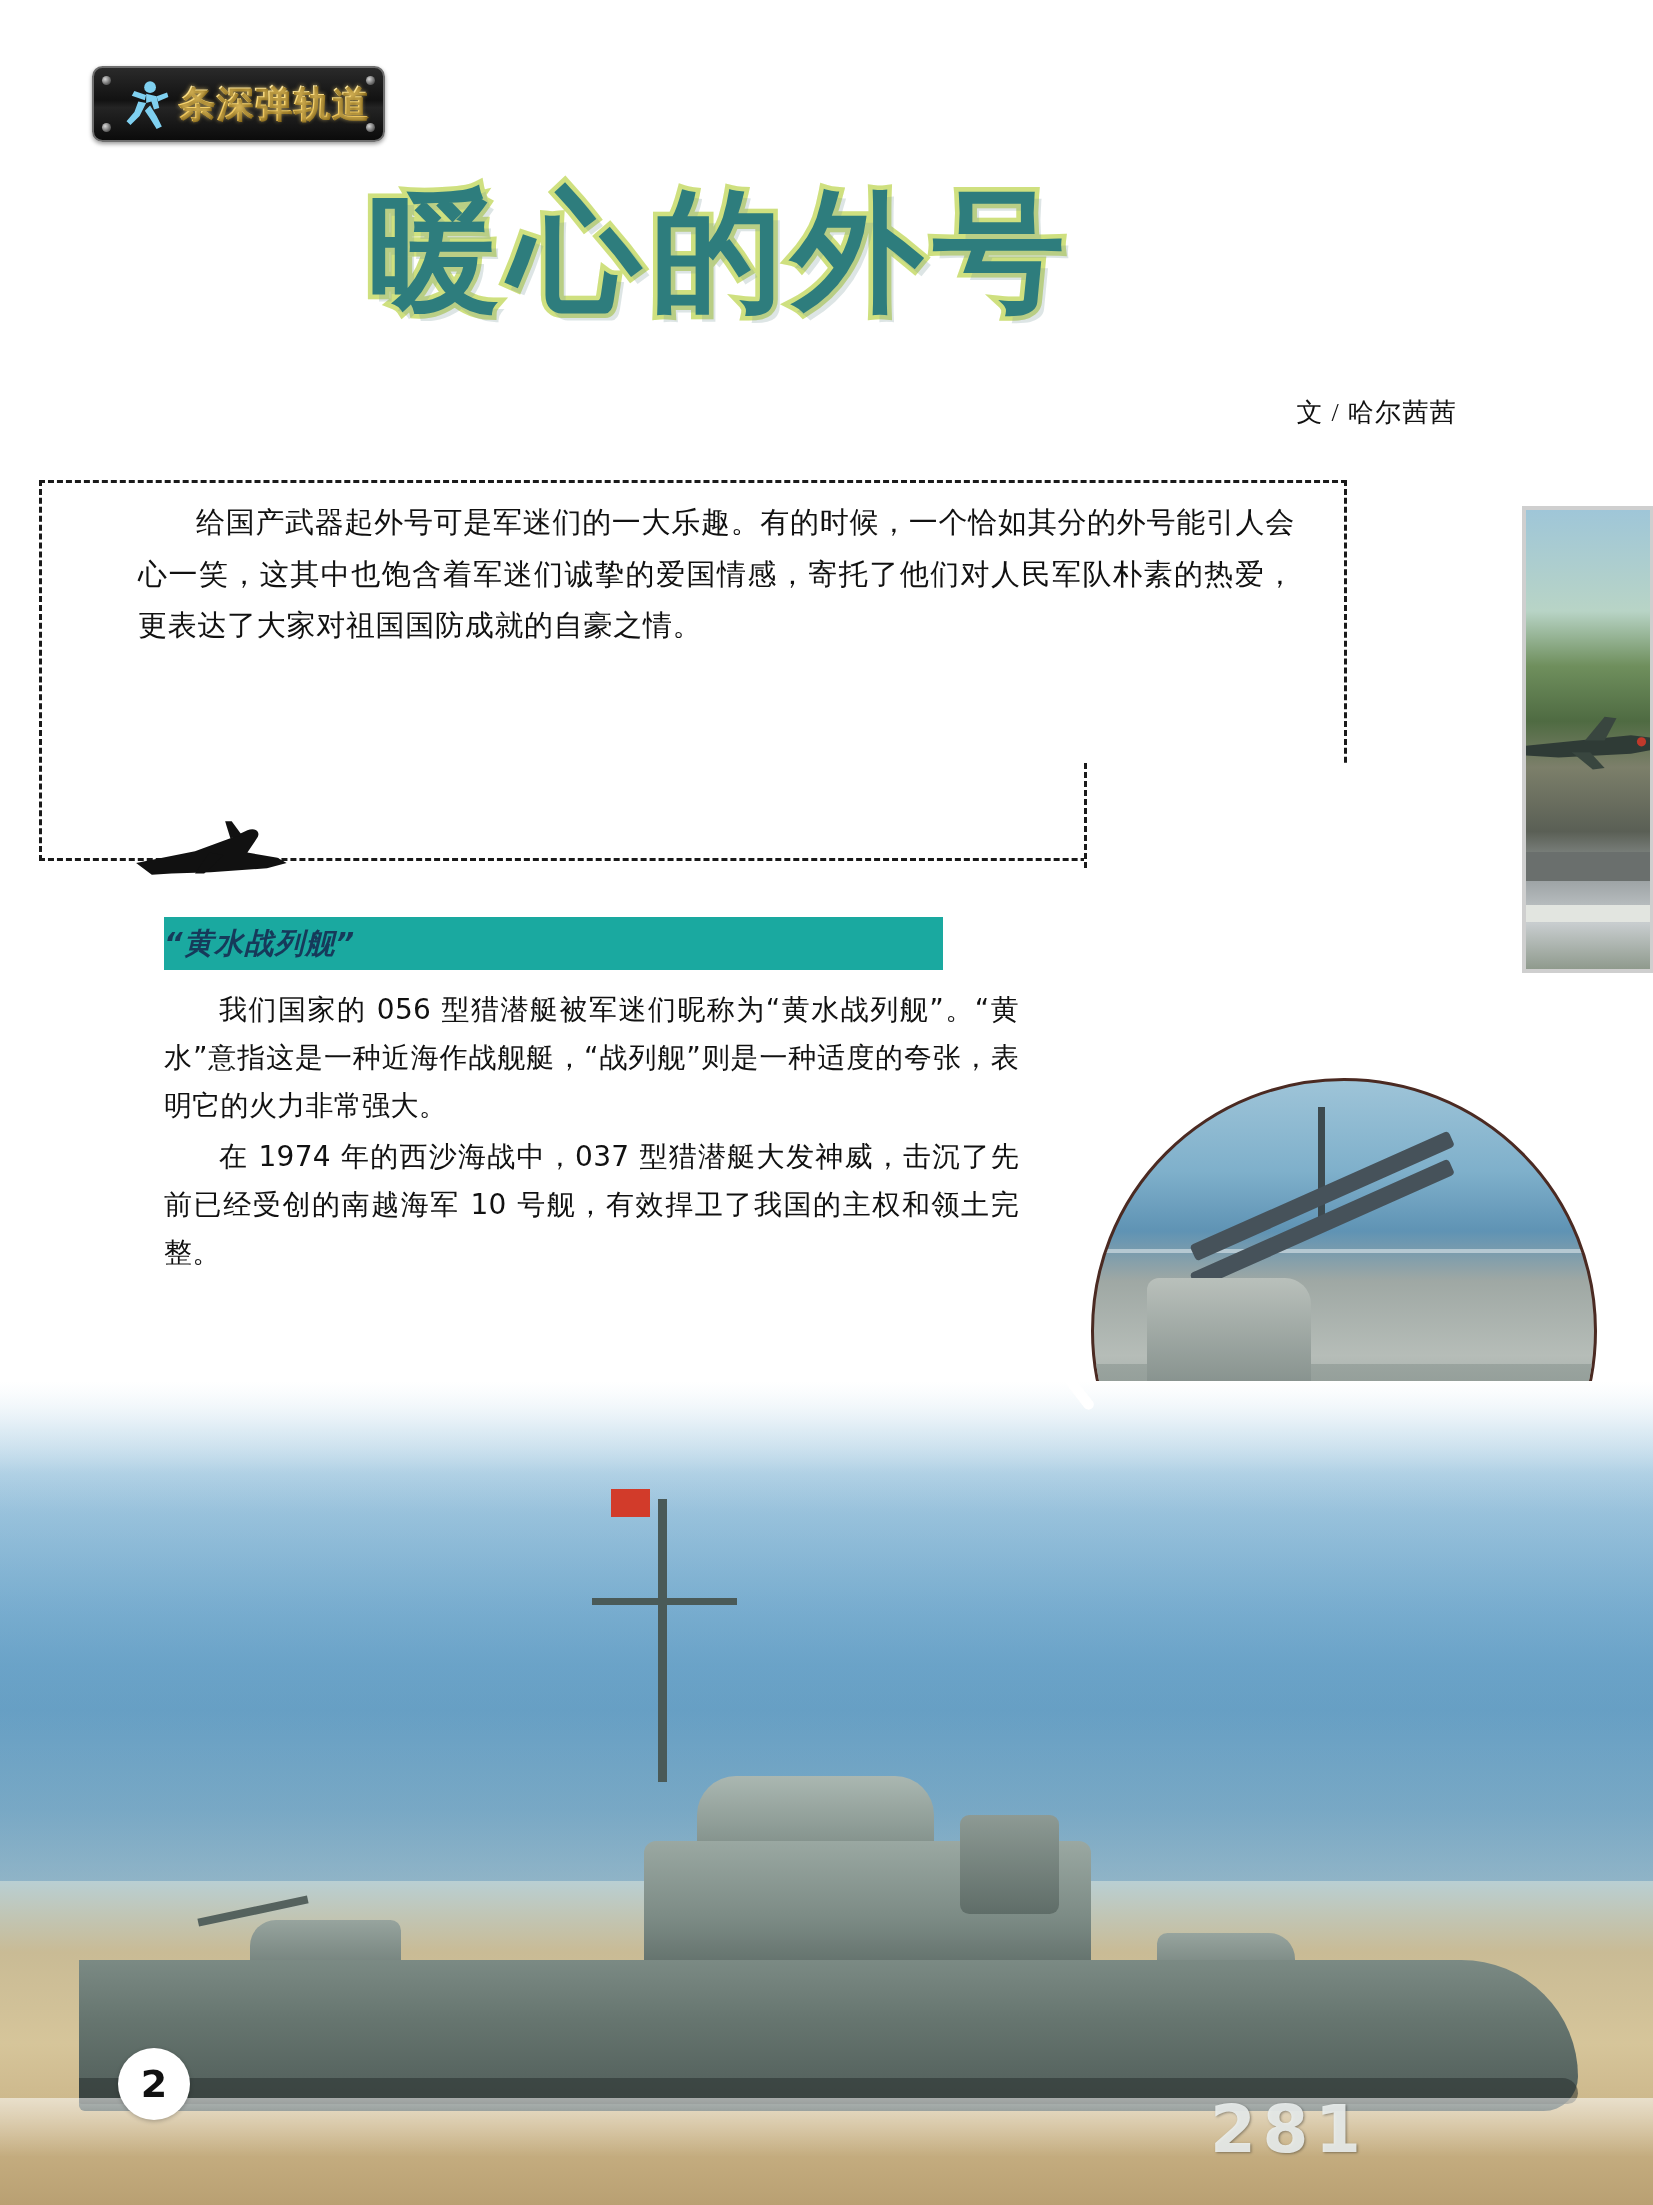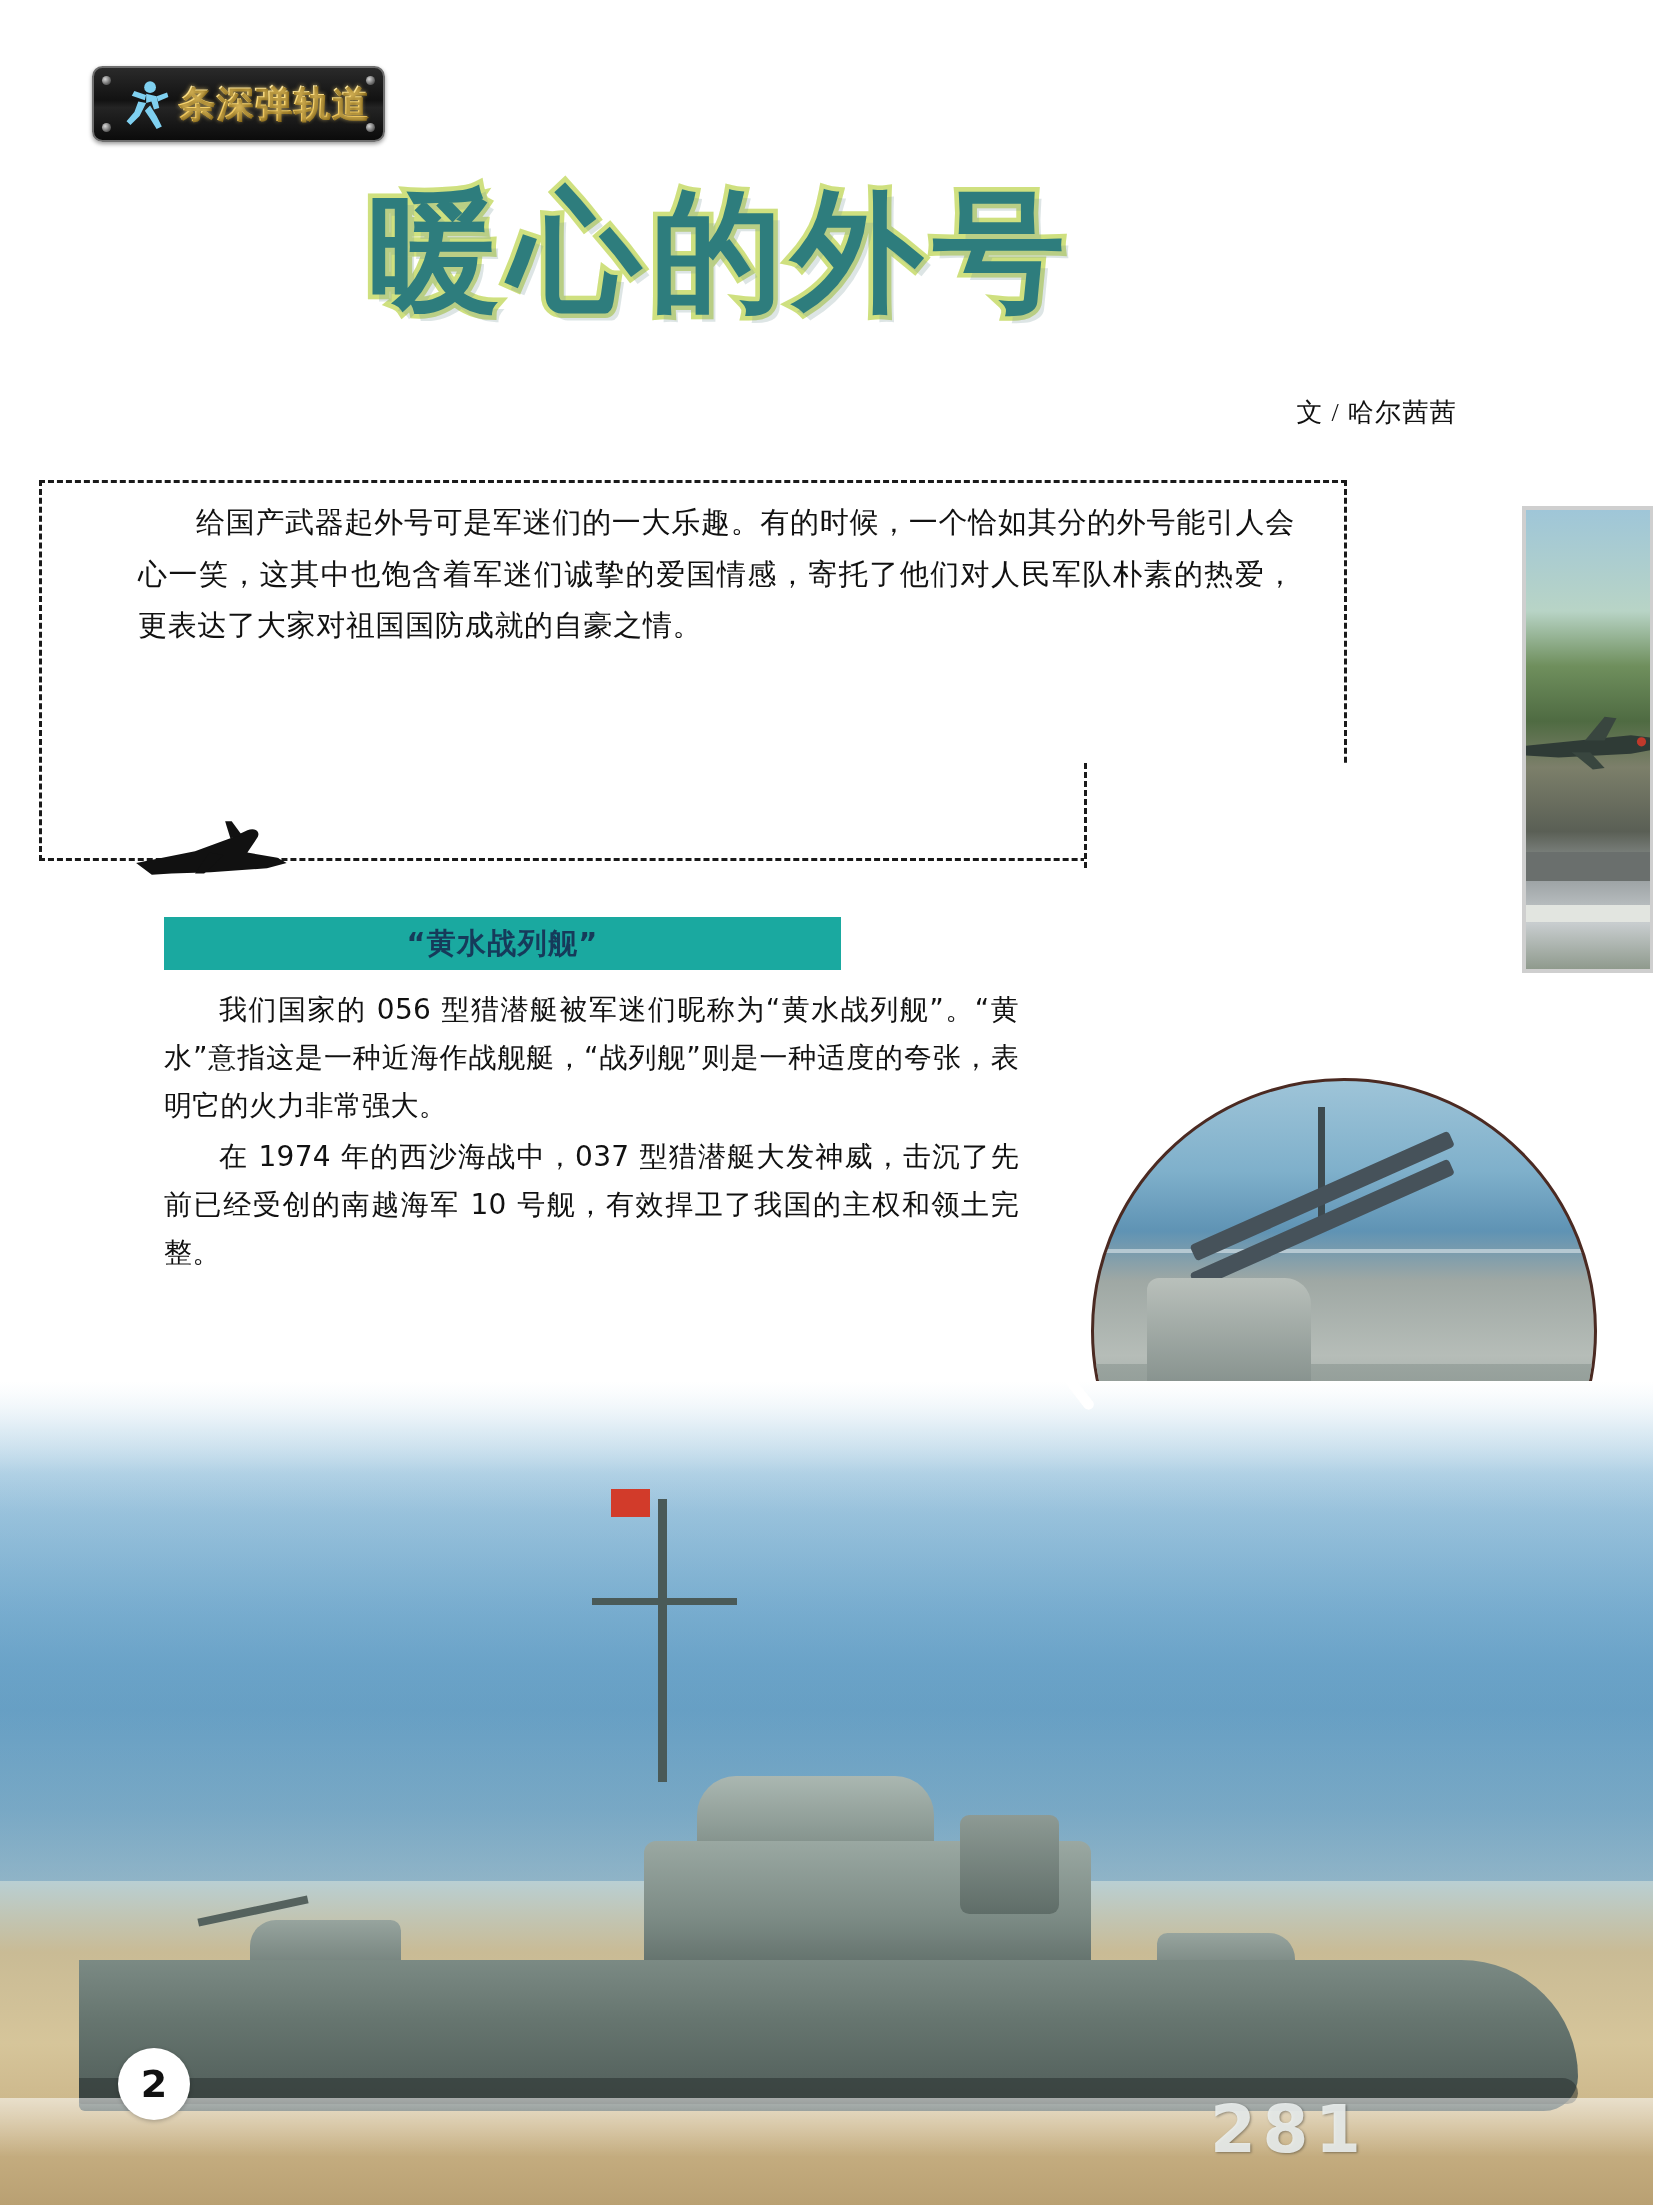--- a/index.html
+++ b/index.html
@@ -134,26 +134,26 @@
     top: 812px;
     width: 164px;
     height: 72px;
   }
 
   
   .section-bar {
     position: absolute;
     left: 164px;
     top: 917px;
-    width: 677px;
+    width: 779px;
     height: 53px;
     background: #1aa9a0;
     display: flex;
     align-items: center;
-    justify-content: center;
+    font-style: italic;
   }
   .section-bar .label {
     font-family: "DejaVu Sans", sans-serif;
     font-weight: bold;
     font-size: 29px;
     color: #163a5a;
     letter-spacing: 1.3px;
   }
 
   

